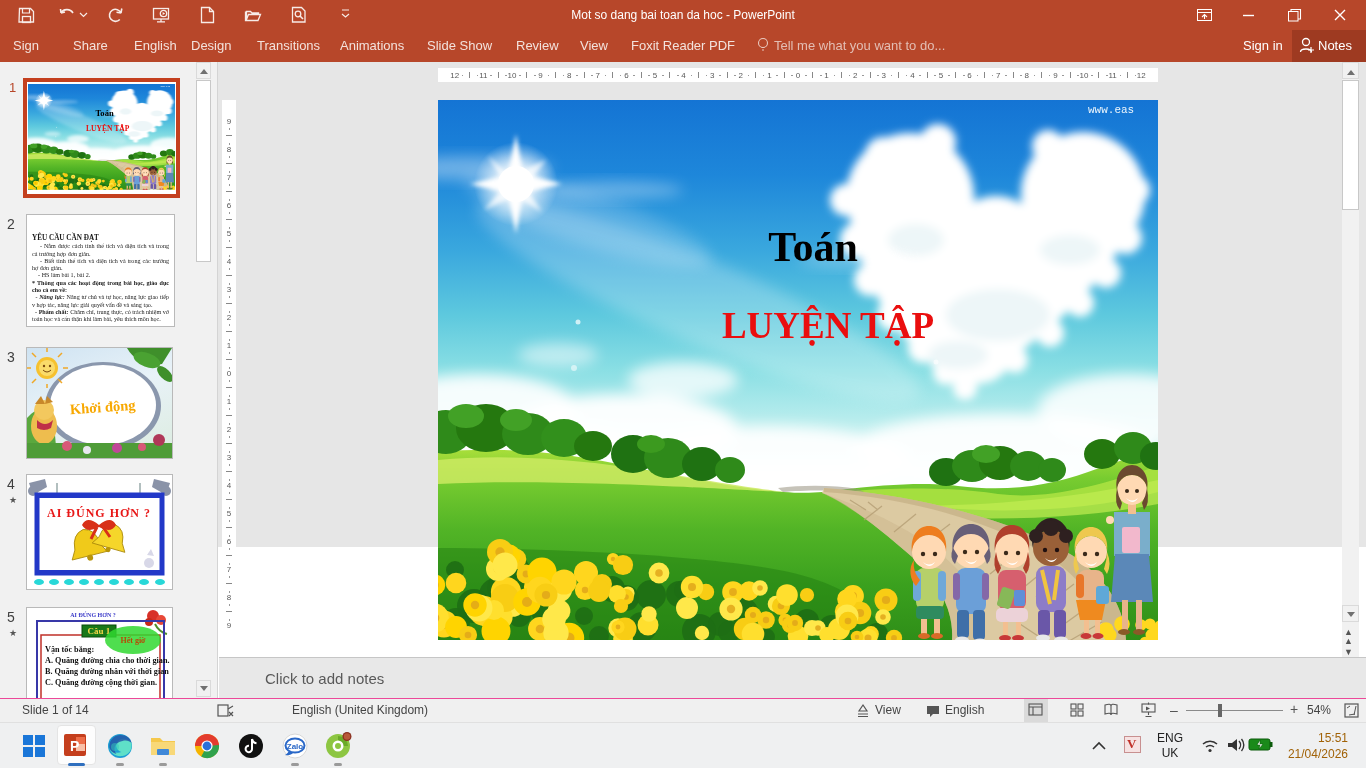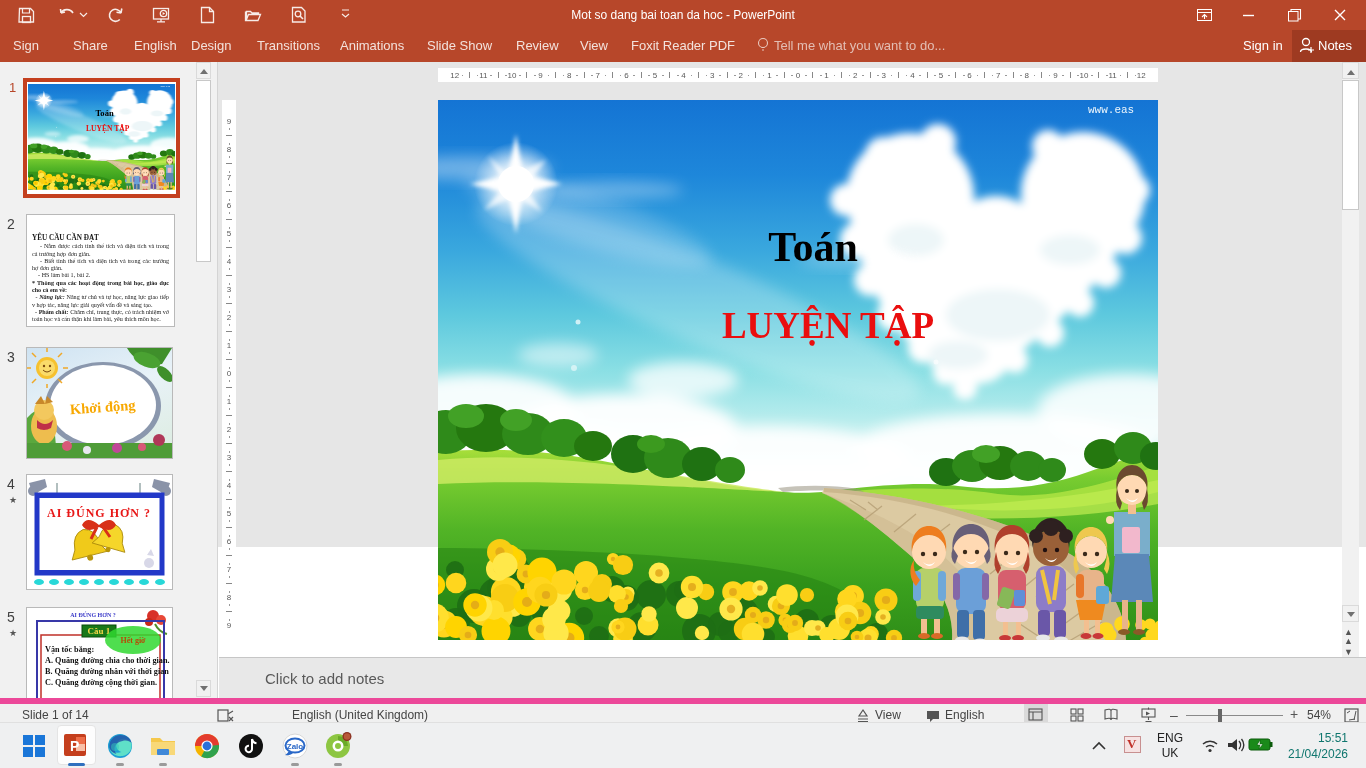--- a/index.html
+++ b/index.html
@@ -24,21 +24,21 @@
 #vruler{position:absolute;left:222px;top:100px;width:14px;height:546px;background:#fff;overflow:hidden;}
 .rulnum{position:absolute;font-size:8px;color:#595959;}
 
 #slide{position:absolute;left:438px;top:100px;width:720px;height:546px;background:#fff;}
 
 #rscroll{position:absolute;left:1342px;top:62px;width:17px;height:595px;background:#f1f1f1;}
 
 #notes{position:absolute;left:219px;top:657px;width:1147px;height:41px;background:#e8e8e8;border-top:1px solid #c6c6c6;}
 #notes span{position:absolute;left:11px;top:12px;font-size:15px;color:#595959;margin-left:35px;}
 
-#statusbar{position:absolute;left:0;top:698px;width:1366px;height:24px;background:#f0f0f0;border-top:6px solid #ec4899;font-size:12px;color:#444;}
+#statusbar{position:absolute;left:0;top:698px;width:1366px;height:24px;background:#f0f0f0;border-top:1px solid #ec4899;font-size:12px;color:#444;}
 
 #taskbar{position:absolute;left:0;top:722px;width:1366px;height:46px;background:#eff0f1;border-top:1px solid #e0e0e0;}
 </style>
 </head>
 <body>
 <div id="app">
   <div id="titlebar">
     <svg width="360" height="30" style="position:absolute;left:0;top:0" fill="none" stroke="#f7ece8" stroke-width="1.3">
 
       <g transform="translate(19,8)">
@@ -1448,16 +1448,16 @@
     </svg>
     <svg width="20" height="18" style="position:absolute;left:1226px;top:13px" fill="#333">
       <path d="M2 7 h4 l5-4 v12 l-5-4 h-4z"></path>
       <path d="M13 5 a6 6 0 0 1 0 8 M15.5 3 a9 9 0 0 1 0 12" stroke="#333" fill="none" stroke-width="1.4"></path>
     </svg>
     <svg width="26" height="18" style="position:absolute;left:1248px;top:13px">
       <rect x="1" y="3" width="21" height="11" rx="2" fill="#1a8a1a" stroke="#0a5a0a"></rect>
       <rect x="22" y="6" width="2.5" height="5" fill="#0a5a0a"></rect>
       <path d="M12 4 l-3 5 h3 l-1 4 4-5 h-3z" fill="#fff" stroke="#0a5a0a" stroke-width="0.6"></path>
     </svg>
-    <div style="position:absolute;left:1286px;top:7px;width:62px;text-align:right;font-size:12px;color:#0f766e;line-height:16px">15:51<br>21/04/2026</div>
+    <div style="position:absolute;left:1286px;top:7px;width:62px;text-align:right;font-size:12px;color:#a16207;line-height:16px">15:51<br>21/04/2026</div>
   </div>
 
 </div>
 
 </body></html>

